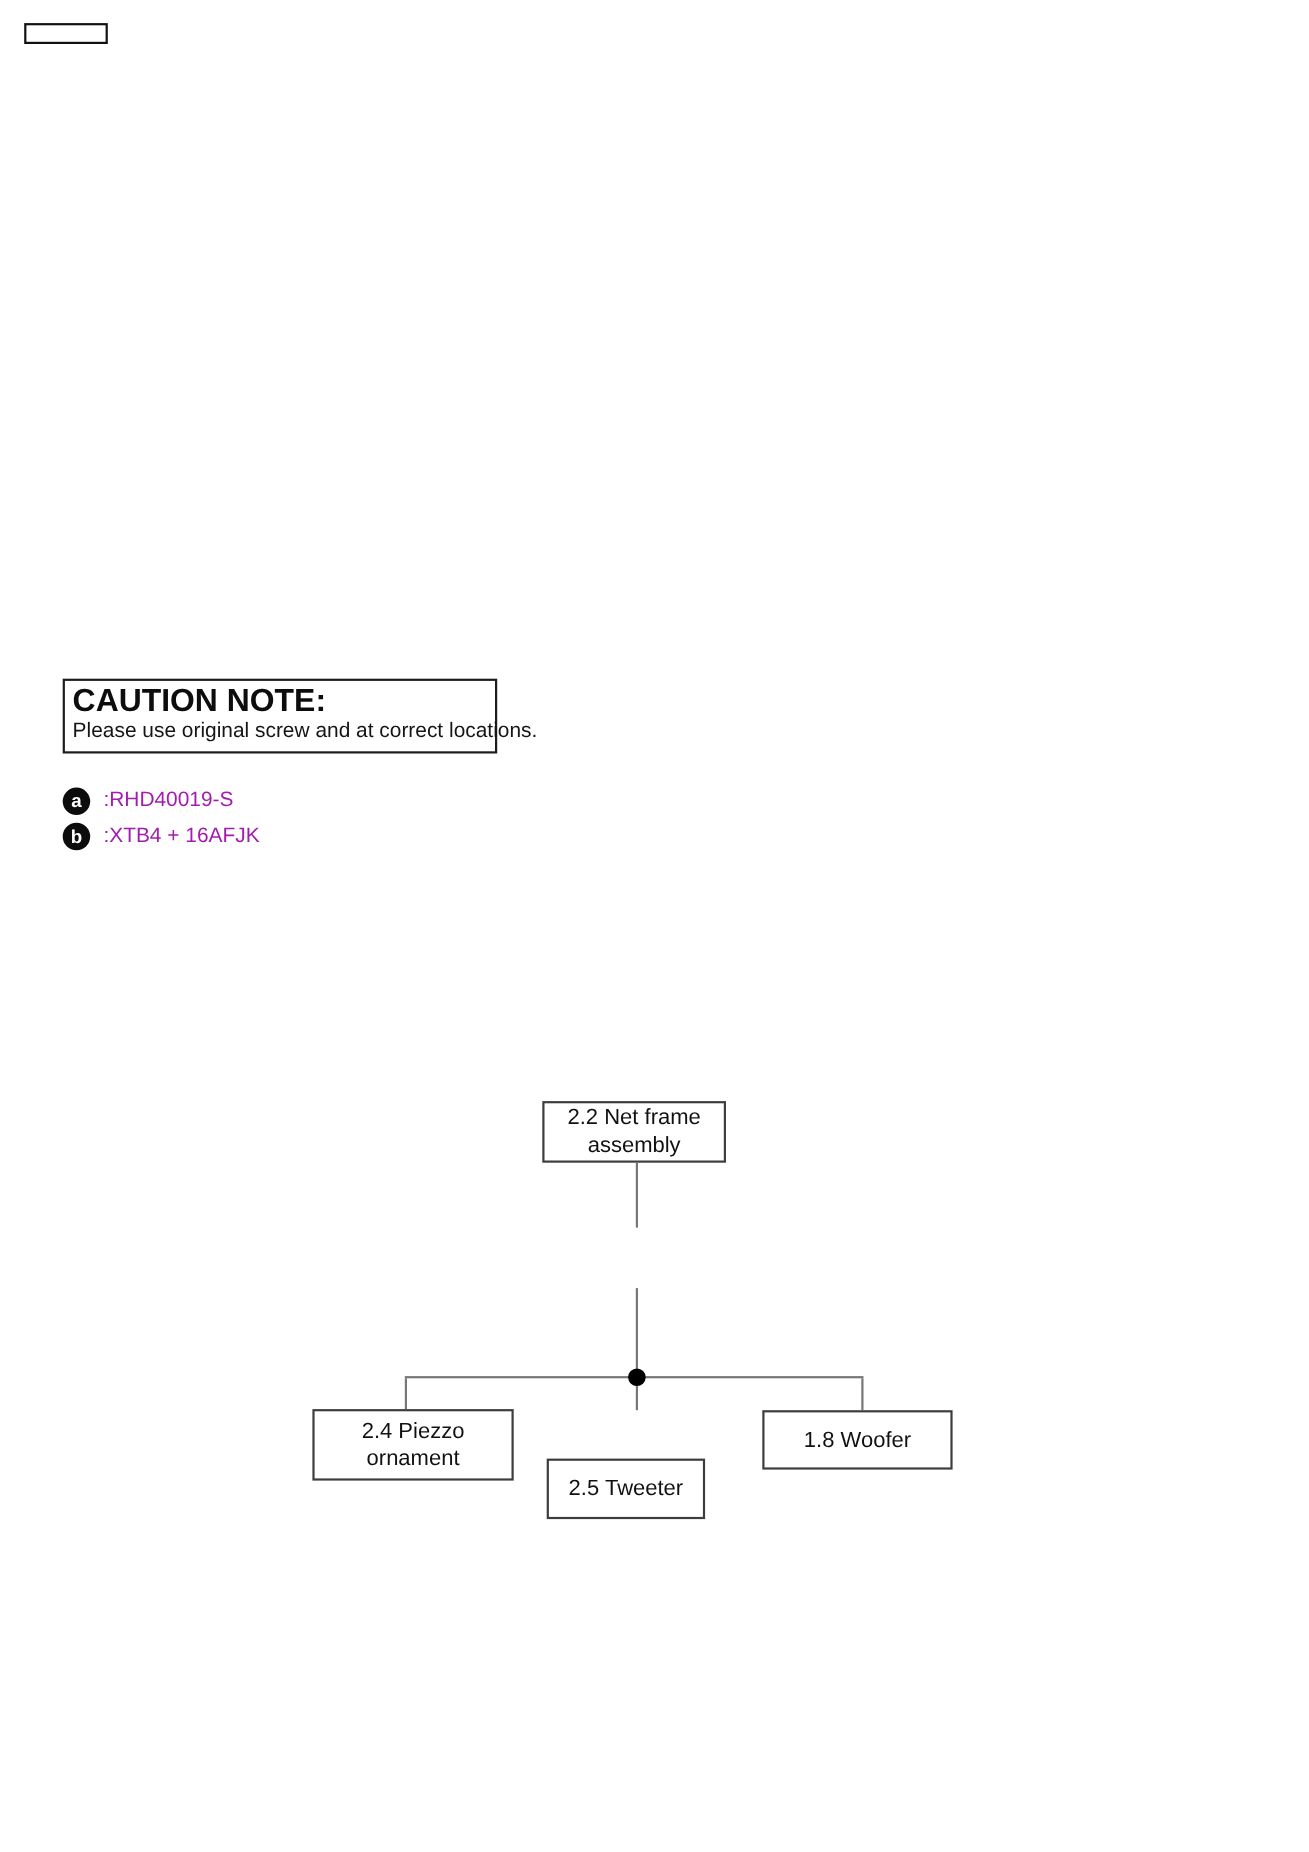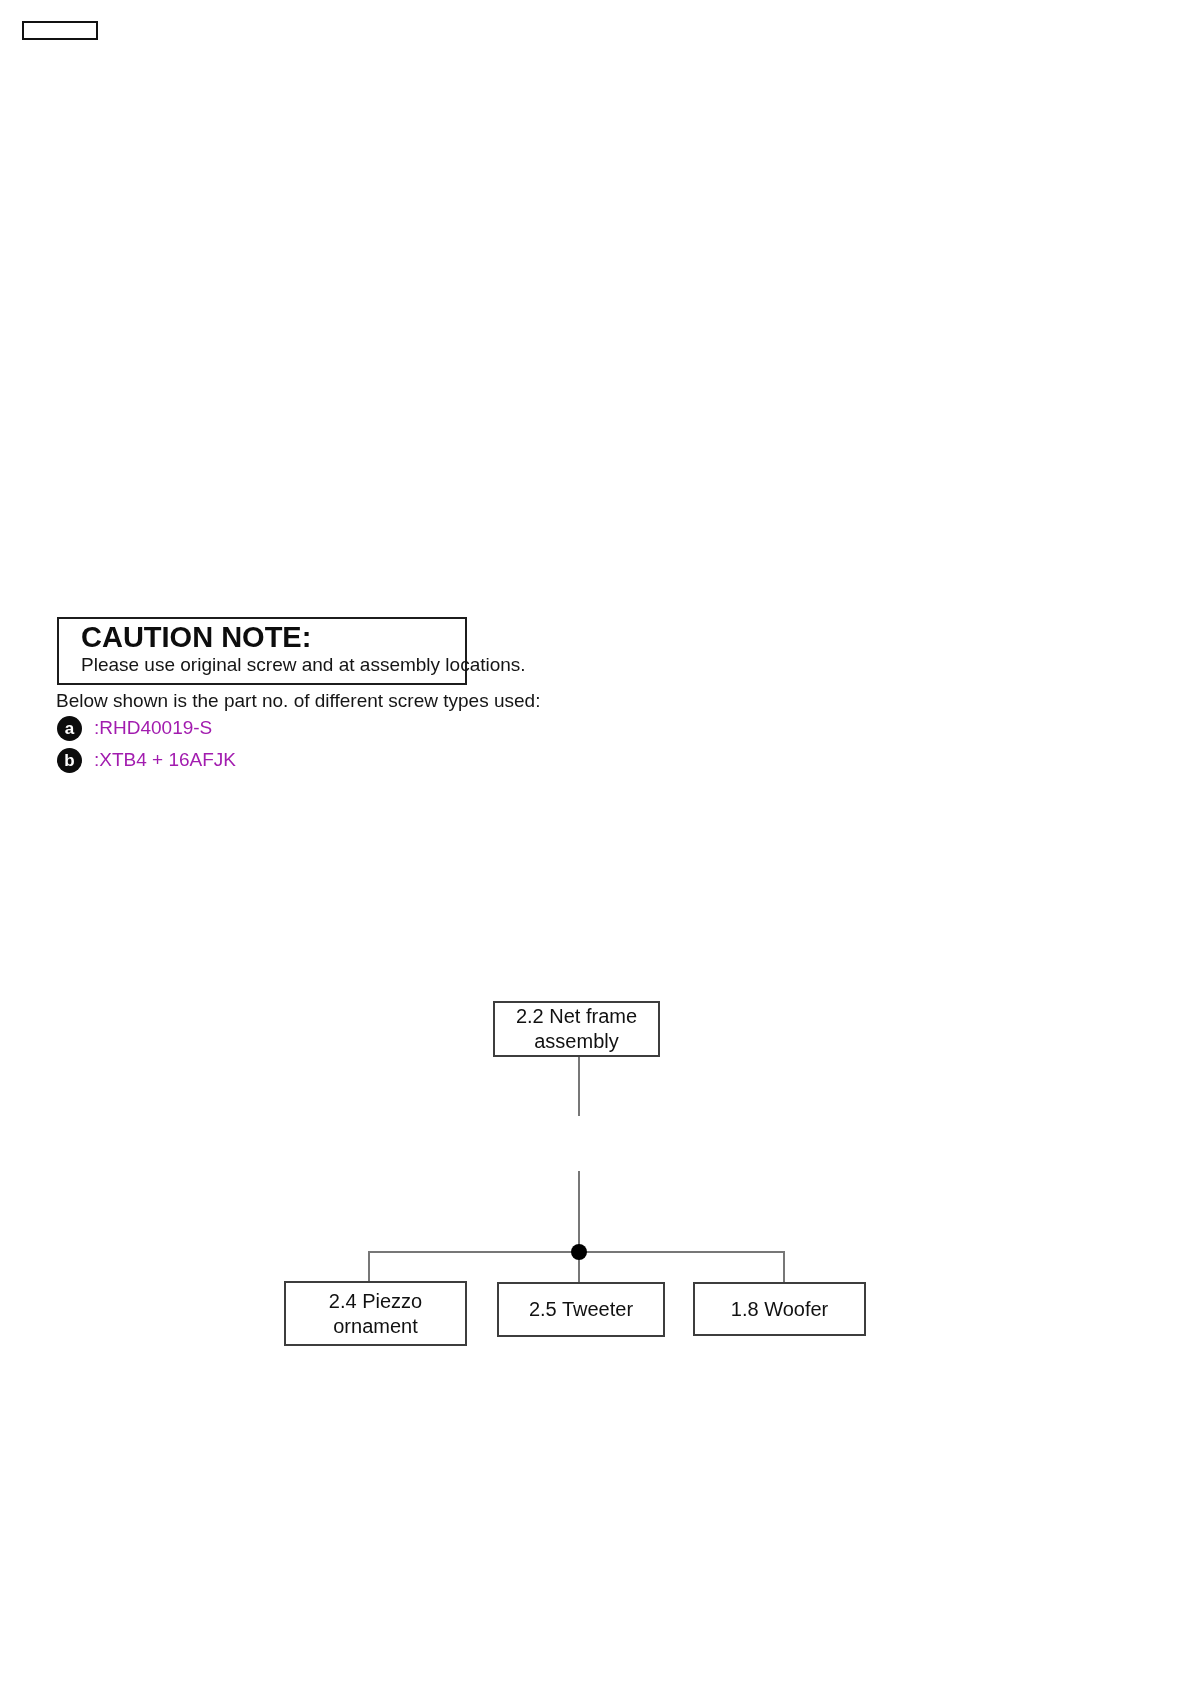--- a/index.html
+++ b/index.html
@@ -25,21 +25,21 @@
     border: 2px solid #111111;
     background: #ffffff;
   }
 
   
   .caution-box {
     left: 57px; top: 617px;
     width: 384px; height: 63px;
     border: 2px solid #1c1c1c;
     background: #ffffff;
-    padding: 1px 0 0 22px;
+    padding: 1px 0 0 7px;
     box-sizing: content-box;
   }
   .caution-title {
     font-size: 29px;
     font-weight: bold;
     line-height: 34px;
     letter-spacing: 0px;
     color: #0d0d0d;
     white-space: nowrap;
   }
@@ -95,21 +95,21 @@
     text-align: center;
     font-size: 20px;
     line-height: 25px;
     color: #111111;
     box-sizing: border-box;
     padding: 0 2px;
   }
   .fc-node.n22 { left: 493px; top: 1001px; width: 167px; height: 56px; }
   .fc-node.n23 { left: 493px; top: 1116px; width: 172px; height: 55px; }
   .fc-node.n24 { left: 284px; top: 1281px; width: 183px; height: 65px; }
-  .fc-node.n25 { left: 497px; top: 1282px; width: 168px; height: 55px; }
+  .fc-node.n25 { left: 497px; top: 1326px; width: 144px; height: 55px; }
   .fc-node.n26 { left: 693px; top: 1282px; width: 173px; height: 54px; }
 
   .fc-line {
     background: #777777;
   }
   .fc-line.v1 { left: 578px; top: 1057px; width: 2px; height: 59px; }
   .fc-line.v2 { left: 578px; top: 1171px; width: 2px; height: 81px; }
   .fc-line.h1 { left: 368px; top: 1251px; width: 417px; height: 2px; }
   .fc-line.dl { left: 368px; top: 1253px; width: 2px; height: 28px; }
   .fc-line.dm { left: 578px; top: 1253px; width: 2px; height: 29px; }
@@ -124,24 +124,23 @@
 </style>
 </head>
 <body>
 
 <div class="page">
 
   <div class="abs top-rect"></div>
 
   <div class="abs caution-box">
     <div class="caution-title">CAUTION NOTE:</div>
-    <div class="caution-body">Please use original screw and at assembly locations.</div>
+    <div class="caution-body">Please use original screw and at correct locations.</div>
   </div>
 
-  <div class="abs intro-text">Below shown is the part no. of different screw types used:</div>
 
   <div class="abs screw-item row-a">
     <span class="marker-circle">a</span>
     <span class="screw-code">:RHD40019-S</span>
   </div>
 
   <div class="abs screw-item row-b">
     <span class="marker-circle">b</span>
     <span class="screw-code">:XTB4 + 16AFJK</span>
   </div>

